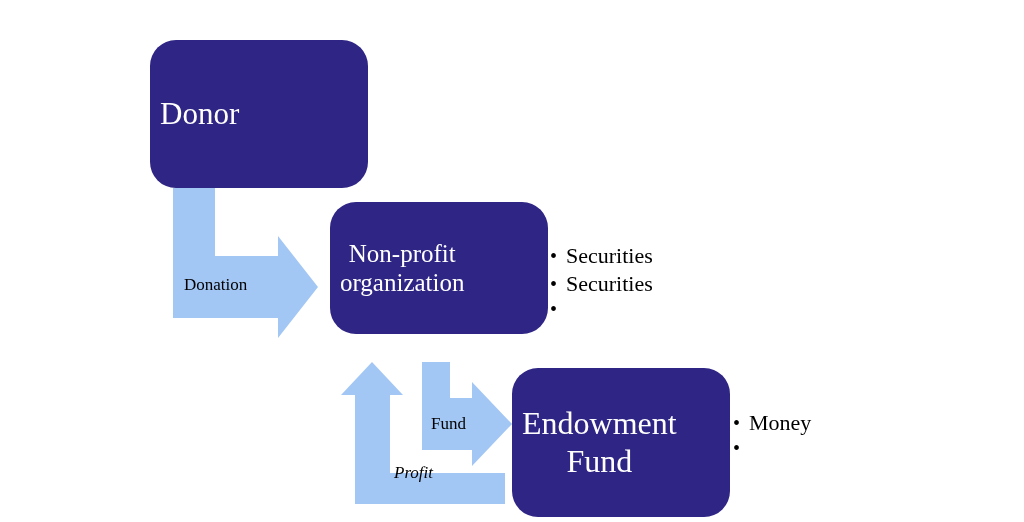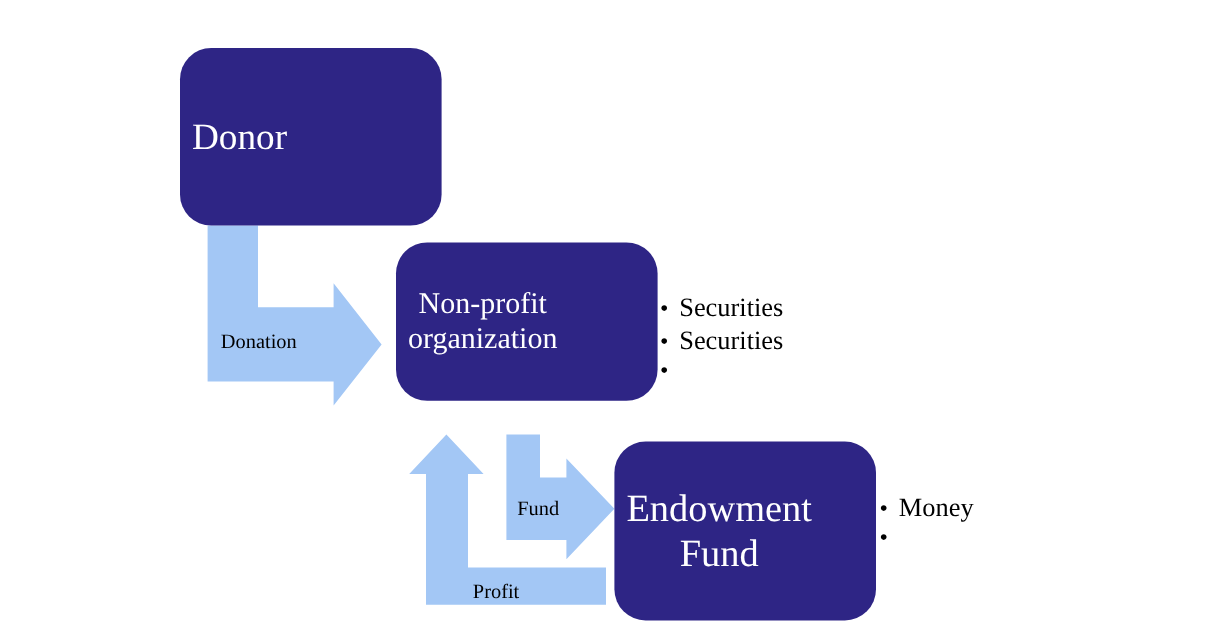--- a/index.html
+++ b/index.html
@@ -85,21 +85,22 @@
   #label-donation {
     left: 184px;
     top: 276px;
   }
   #label-money {
     left: 431px;
     top: 415px;
   }
   #label-profit {
     left: 394px;
-    top: 484px;
+    top: 464px;
+    font-style: italic;
   }
 
   
   .bullet-list {
     position: absolute;
     margin: 0;
     padding: 0;
     list-style: none;
     color: #000000;
     font-family: "Liberation Serif", "DejaVu Serif", serif;

